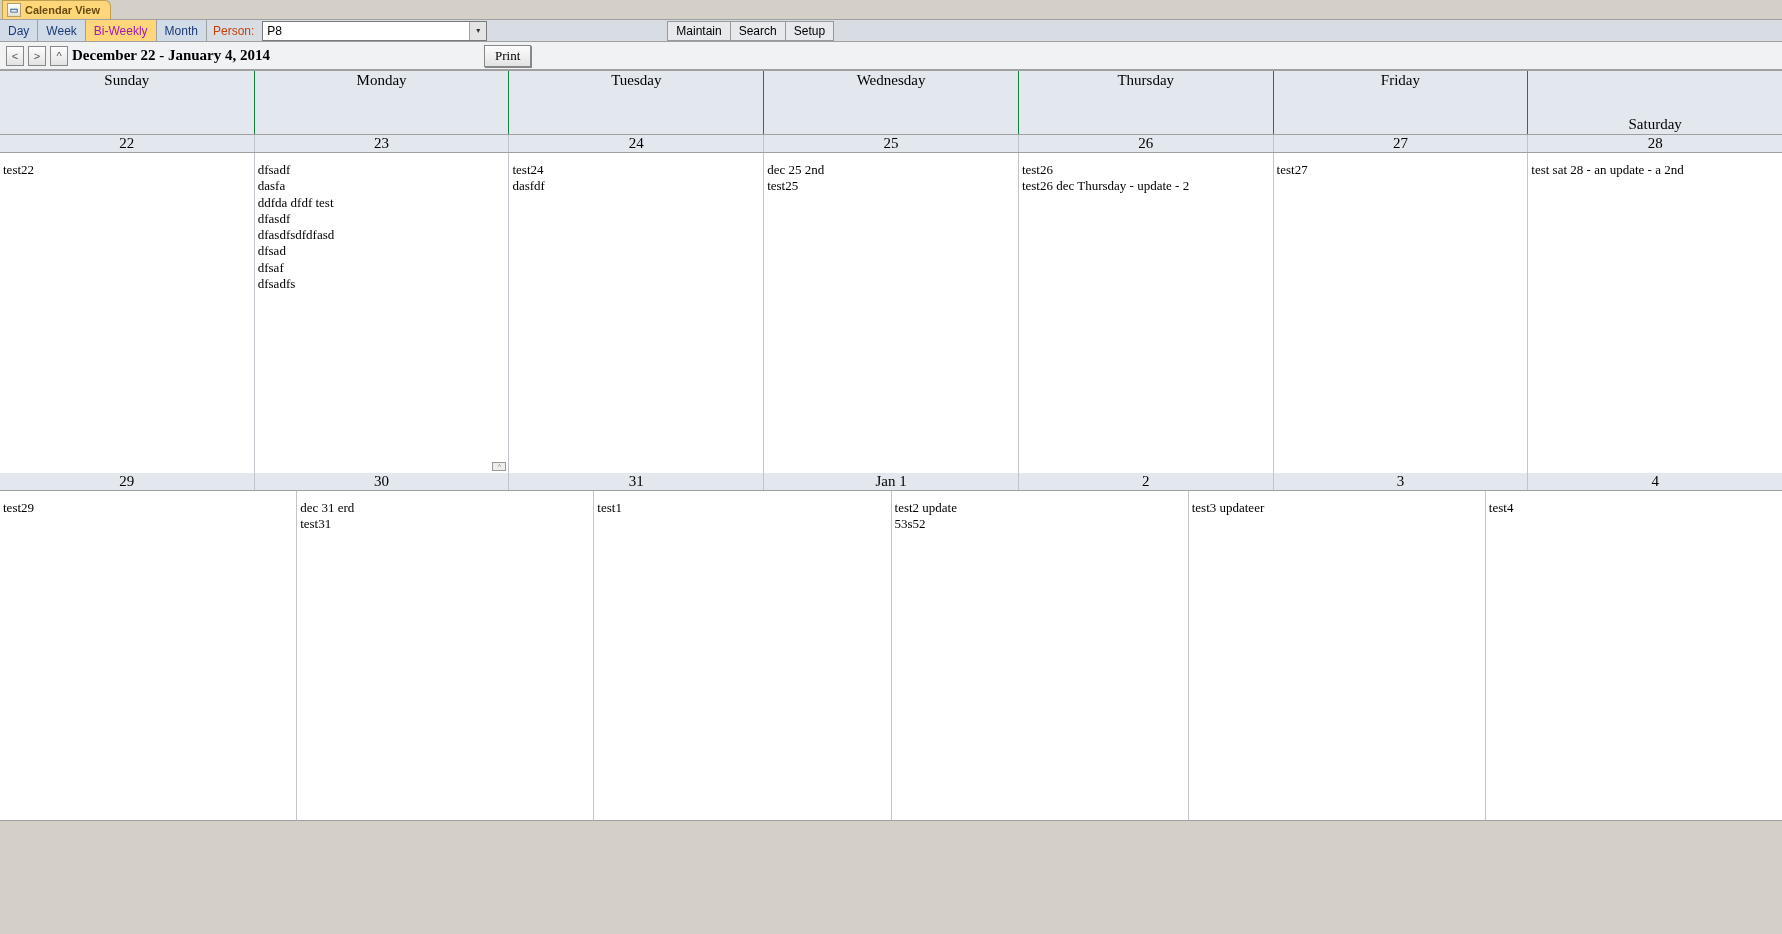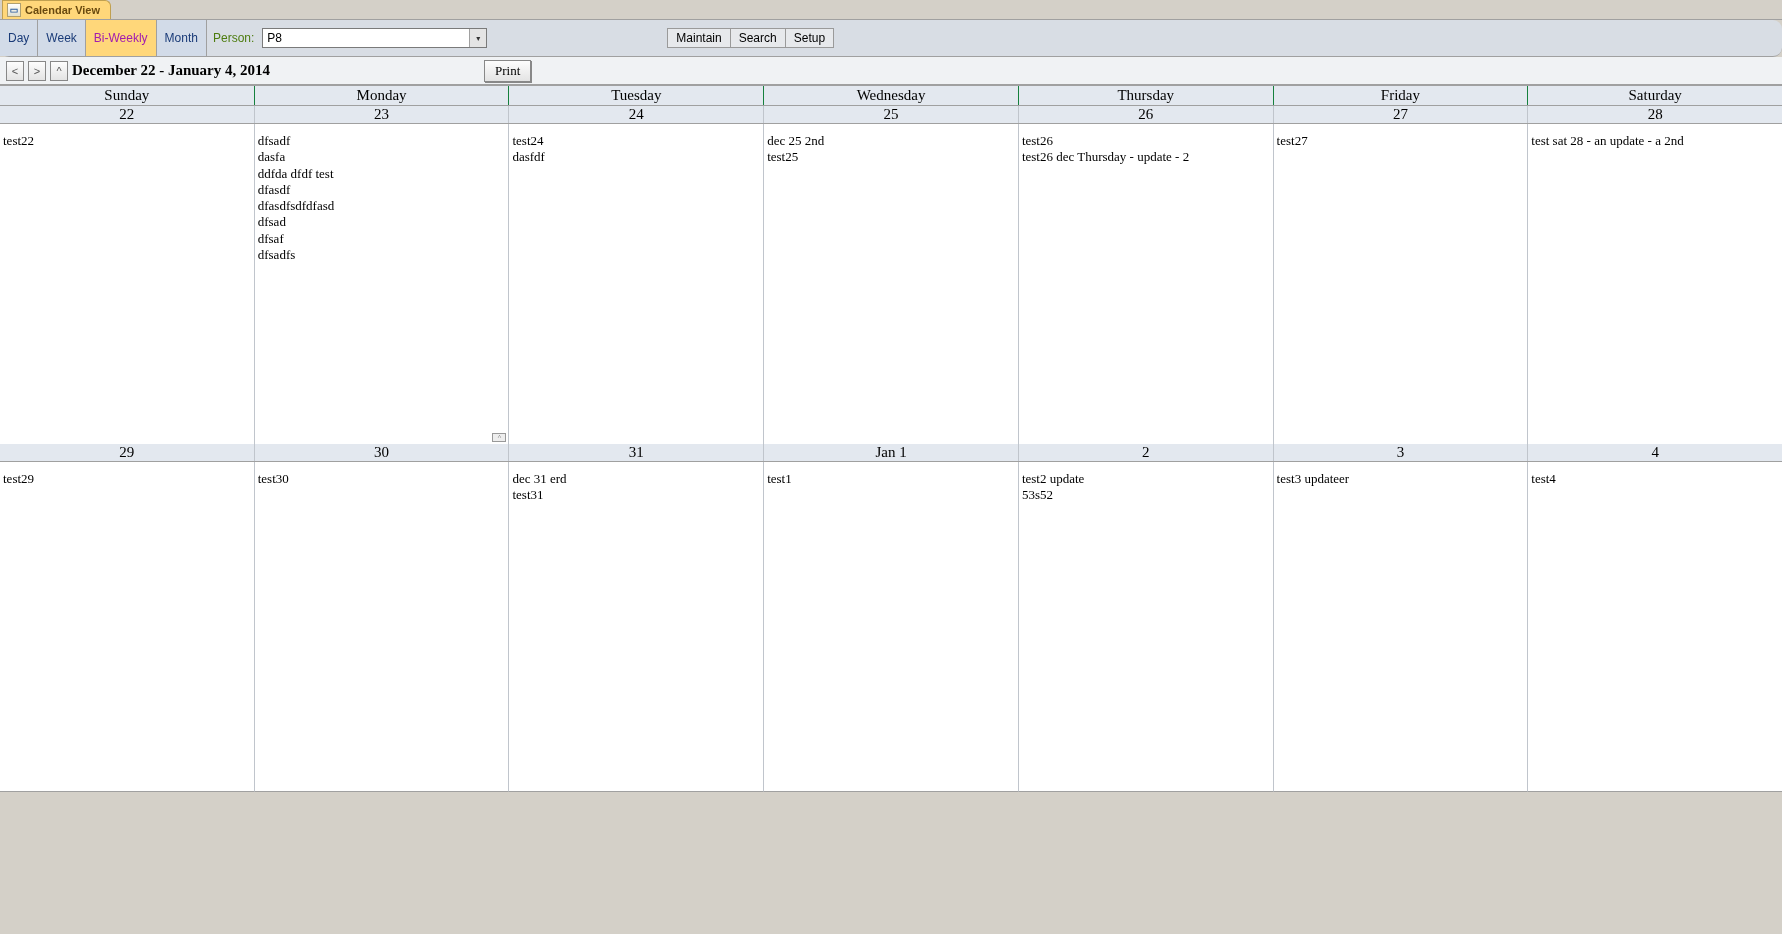--- a/index.html
+++ b/index.html
@@ -40,39 +40,38 @@
     margin-right: 4px;
     display: inline-flex; align-items:center; justify-content:center;
     font-size:9px; color:#3060a0;
   }
   
   .toolbar {
     display: flex;
     align-items: center;
     background: #d8dde4;
     border-bottom: 1px solid #a0a0a0;
-    height: 37px;
-    border-radius: 9px;
+    height: 22px;
   }
   .view-btn {
     padding: 2px 8px;
     border-right: 1px solid #a0a0a0;
     cursor: pointer;
     color: #1a3b78;
     background: #d2dbe8;
     height: 100%;
     display:flex; align-items:center;
   }
   .view-btn.active {
     background: #ffd77a;
     color: #a21caf;
   }
   .person-label {
     padding: 2px 6px;
-    color: #4d7c0f;
+    color: #c2410c;
     display:flex; align-items:center;
   }
   .person-select {
     display:flex; align-items:center;
     background:#fff;
     border: 1px solid #7a7a7a;
     height:20px;
     margin-left:2px;
   }
   .person-select input {
@@ -144,21 +143,21 @@
     border-bottom:1px solid #a0a0a0;
   }
   .dow-cell {
     flex:1;
     text-align:center;
     font-family:"Times New Roman",serif;
     font-size:15px;
     padding:1px 0;
     border-right:1px solid #15803d;
   }
-  .dow-cell:last-child{border-right:none;}
+  .dow-cell:last-child{border-right:none;margin-top:44px;}
   
   .weeks { display:flex; flex-direction:column; }
   .week { display:flex; flex-direction:column; }
   .daynum-row {
     display:flex;
     background:#e3e8ef;
     border-bottom:1px solid #a0a0a0;
   }
   .daynum-cell {
     flex:1;
@@ -296,23 +295,20 @@
         <div class="daynum-cell">Jan 1</div>
         <div class="daynum-cell">2</div>
         <div class="daynum-cell">3</div>
         <div class="daynum-cell">4</div>
       </div>
       <div class="event-row">
         <div class="event-cell">
           <div class="event-item">test29</div>
         </div>
         <div class="event-cell">
-          <div class="event-item">test30</div>
-        </div>
-        <div class="event-cell">
           <div class="event-item">dec 31 erd</div>
           <div class="event-item">test31</div>
         </div>
         <div class="event-cell">
           <div class="event-item">test1</div>
         </div>
         <div class="event-cell">
           <div class="event-item">test2 update</div>
           <div class="event-item">53s52</div>
         </div>

